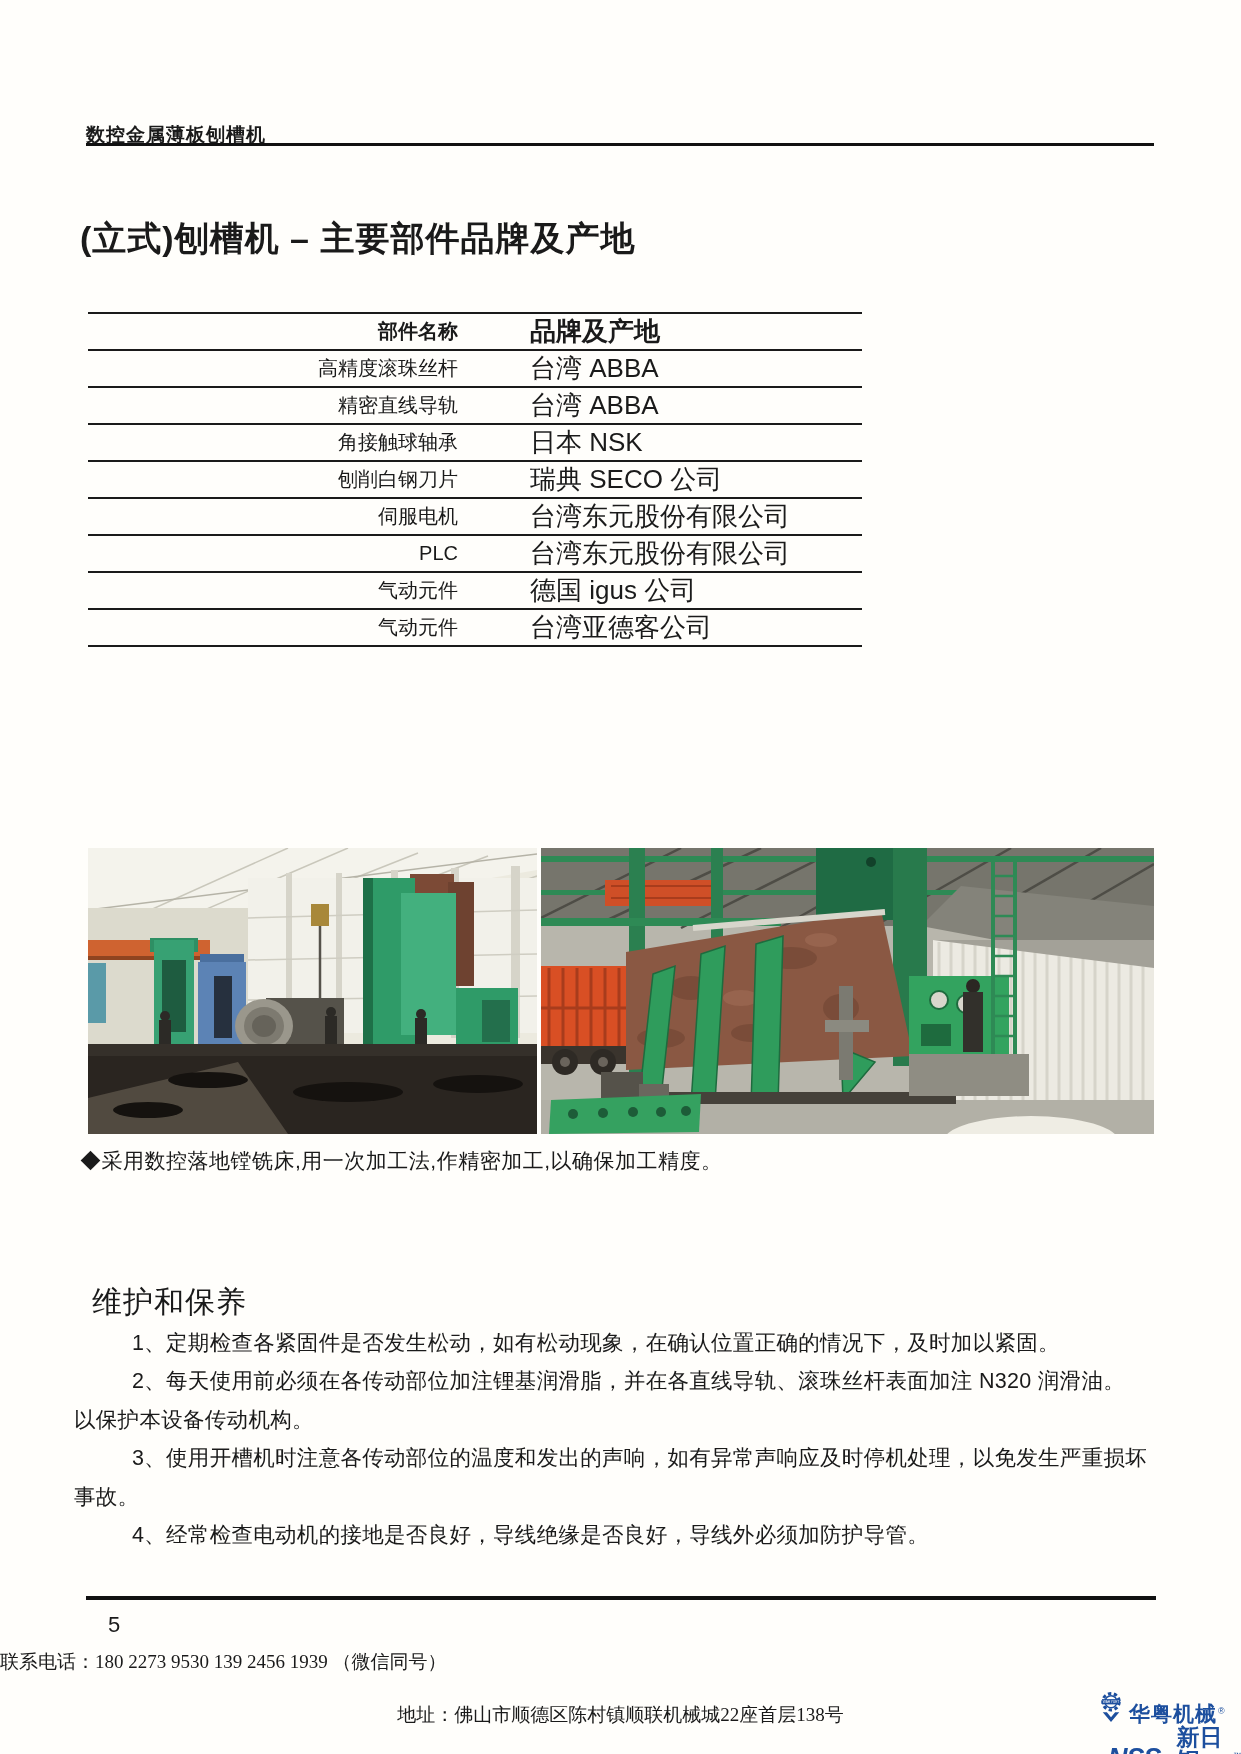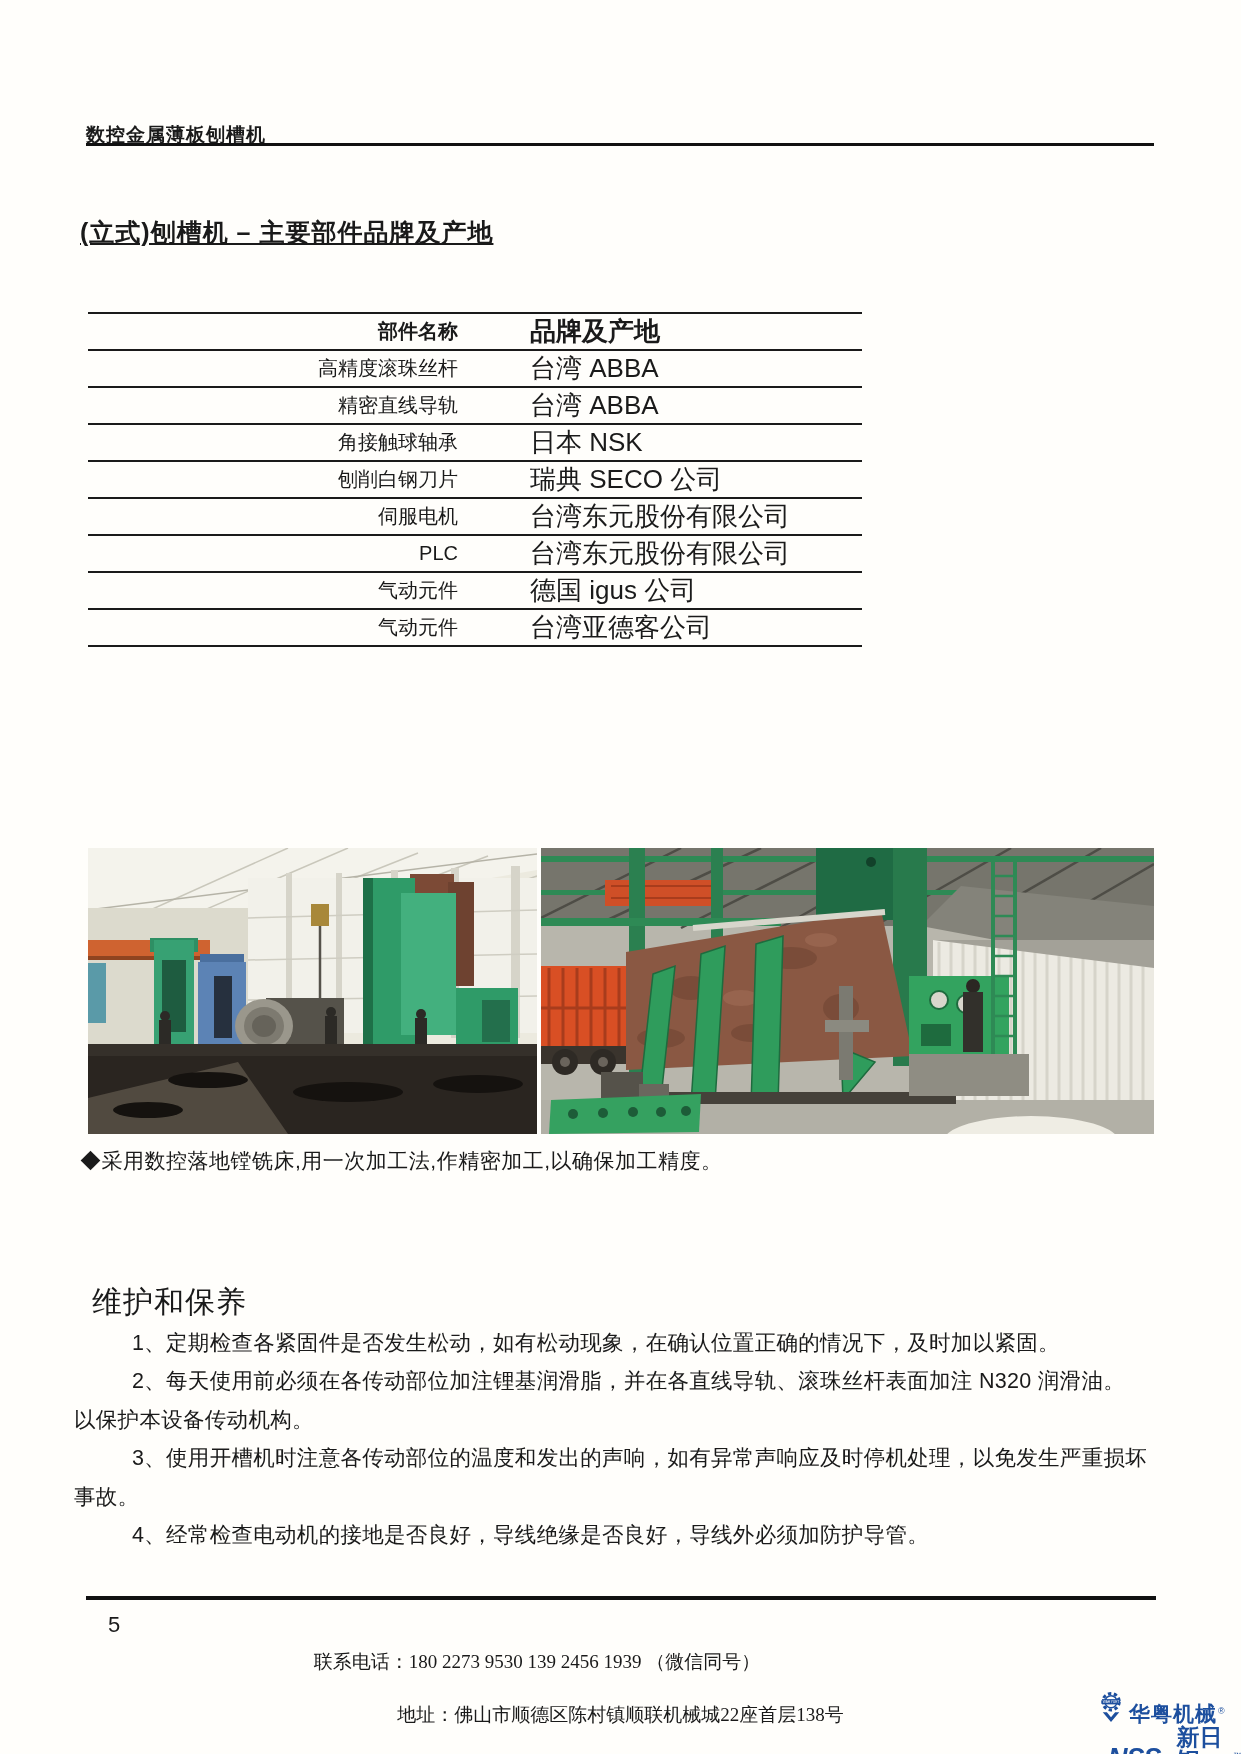--- a/index.html
+++ b/index.html
@@ -5,21 +5,21 @@
   html,body{margin:0;padding:0;}
   body{
     width:1241px;height:1754px;position:relative;background:#fffefb;
     font-family:"Liberation Sans",sans-serif;color:#1a1a1a;overflow:hidden;
   }
   .abs{position:absolute;}
   
   .doc-header{left:86px;top:122px;font-size:19px;font-weight:600;letter-spacing:1px;}
   .header-rule{left:86px;top:143px;width:1068px;height:3px;background:#111;}
   
-  .sec-title{left:80px;top:216px;font-size:25px;font-weight:800;letter-spacing:1px;text-decoration:underline;}
+  .sec-title{left:80px;top:216px;font-size:34px;font-weight:800;letter-spacing:1px;}
   
   .parts-table{left:88px;top:312px;border-collapse:collapse;table-layout:fixed;width:702px;
     border-top:2px solid #1a1a1a;border-bottom:2px solid #1a1a1a;}
   .parts-table th,.parts-table td{border-bottom:2px solid #1a1a1a;padding:0;vertical-align:middle;}
   .parts-table tr{height:24px;}
   .parts-table .c1{width:370px;text-align:right;padding-right:70px;font-size:20px;}
   .parts-table .c2{width:332px;text-align:left;padding-left:2px;font-size:26px;}
   .parts-table th{font-size:21px;font-weight:800;}
   
   .photo{top:848px;height:286px;overflow:hidden;background:#ddd;}
@@ -30,21 +30,21 @@
   
   .maint-title{left:92px;top:1282px;font-size:30px;font-weight:400;letter-spacing:1px;}
   .maint-lines{left:74px;top:1324px;width:1100px;}
   .body-line{font-size:21.5px;line-height:38.4px;white-space:nowrap;letter-spacing:0.3px;}
   .body-line.indent{padding-left:58px;}
   
   .footer-rule{left:86px;top:1596px;width:1070px;height:4px;background:#111;}
   .page-number{left:108px;top:1612px;font-size:22px;}
   .footer-address{left:0;top:1702px;width:1241px;text-align:center;
     font-family:"Liberation Serif",serif;font-size:19px;}
-  .footer-phone{left:0;top:1649px;width:1074px;text-align:center;
+  .footer-phone{left:0;top:1649px;width:1074px;
     font-family:"Liberation Serif",serif;font-size:19px;}
   
   .brand-logo{left:1096px;top:1690px;width:145px;color:#1d4f9e;}
   .brand-row{display:flex;align-items:flex-end;line-height:1;}
   .brand-cn{font-size:21px;font-weight:800;letter-spacing:1px;margin-left:3px;}
   .brand-reg{font-size:9px;vertical-align:top;margin-left:1px;transform:translateY(-8px);display:inline-block;}
   .brand-row2{margin-top:2px;margin-left:12px;}
   .brand-nss{font-size:27px;font-weight:800;font-style:italic;letter-spacing:-1px;}
   .brand-steel{font-size:23px;font-weight:800;margin-left:16px;}
   .brand-tm{font-size:8px;transform:translateY(-12px);display:inline-block;}

